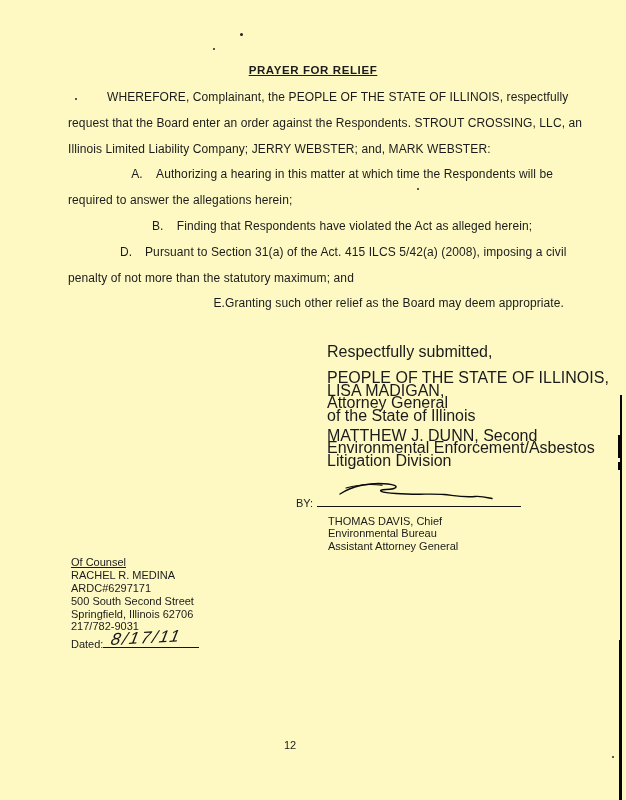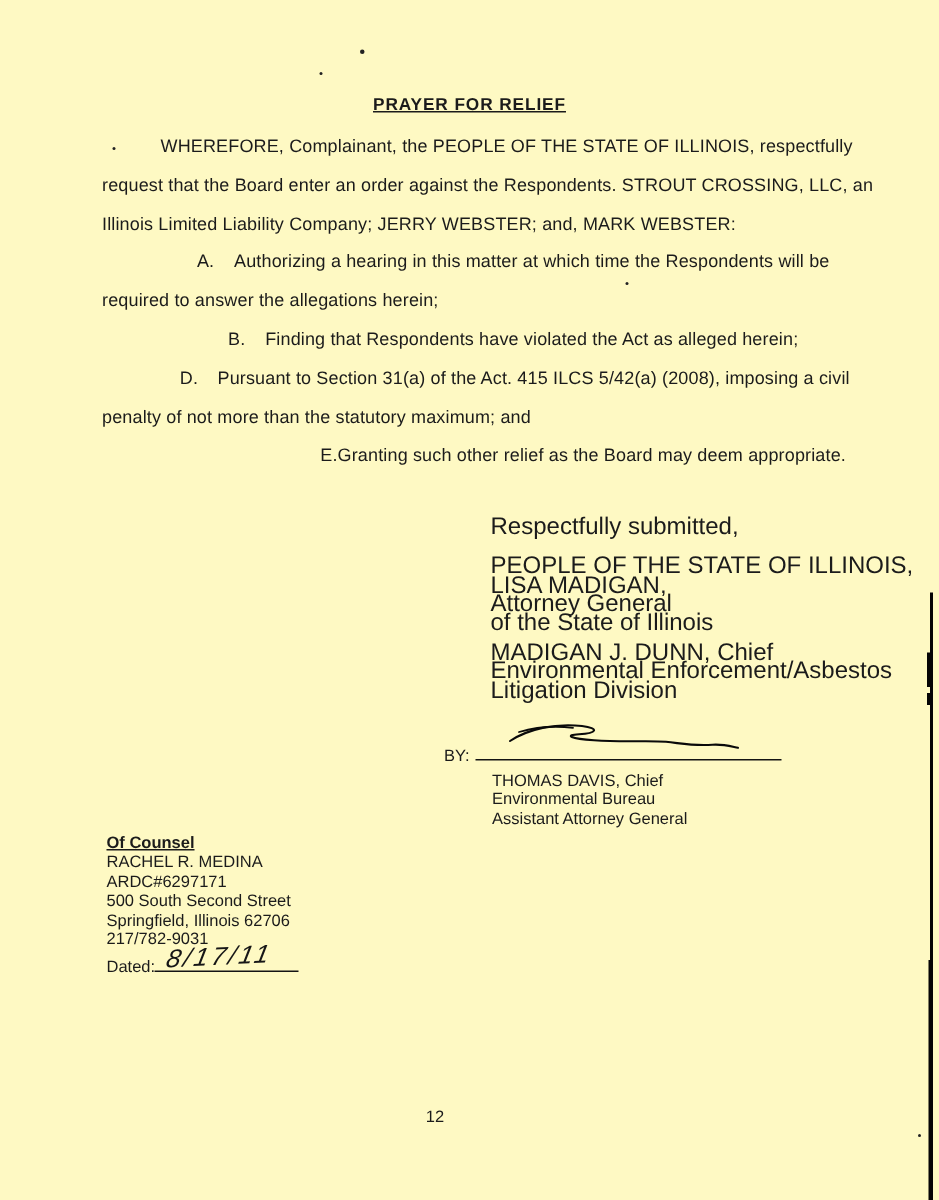--- a/index.html
+++ b/index.html
@@ -92,21 +92,21 @@
   .signer-block .sline { line-height: 12.4px; height: 12.4px; white-space: nowrap; }
 
   
   .counsel-block {
     position: absolute;
     left: 71px;
     top: 556px;
     font-size: 11px;
   }
   .counsel-block .cline { line-height: 12.9px; height: 12.9px; white-space: nowrap; }
-  .counsel-block .underlined { text-decoration: underline; font-weight: bold; }
+  .counsel-block .underlined { text-decoration: underline; }
   .dated-row { position: relative; margin-top: 0.5px; white-space: nowrap; }
   .dated-line {
     display: inline-block;
     width: 96px;
     height: 13px;
     border-bottom: 1.4px solid #141414;
     vertical-align: baseline;
     position: relative;
   }
   .handwritten-date {
@@ -175,21 +175,21 @@
 
   <div class="sig-col">
     <div class="sline">Respectfully submitted,</div>
     <div class="grp-org">
       <div class="sline">PEOPLE OF THE STATE OF ILLINOIS,</div>
       <div class="sline">LISA MADIGAN,</div>
       <div class="sline">Attorney General</div>
       <div class="sline">of the State of Illinois</div>
     </div>
     <div class="grp-div">
-      <div class="sline">MADIGAN J. DUNN, Chief</div>
+      <div class="sline">MATTHEW J. DUNN, Second</div>
       <div class="sline">Environmental Enforcement/Asbestos</div>
       <div class="sline">Litigation Division</div>
     </div>
   </div>
 
   <svg class="signature-svg" width="160" height="28" viewBox="0 0 160 28">
     <path d="M2,17 C14,9 32,5 50,7 C62,8.5 60,12 48,12.5 C38,13 42,15.5 58,16.5 C78,18 94,16.5 106,17.5 C116,18.5 124,20.5 137,19.5 C144,19 149,20.5 154,21.5" fill="none" stroke="#0a0a0a" stroke-width="1.4" stroke-linecap="round"></path>
     <path d="M8,11 C20,7.5 34,7 44,8.2" fill="none" stroke="#0a0a0a" stroke-width="1.2" stroke-linecap="round"></path>
   </svg>
 

